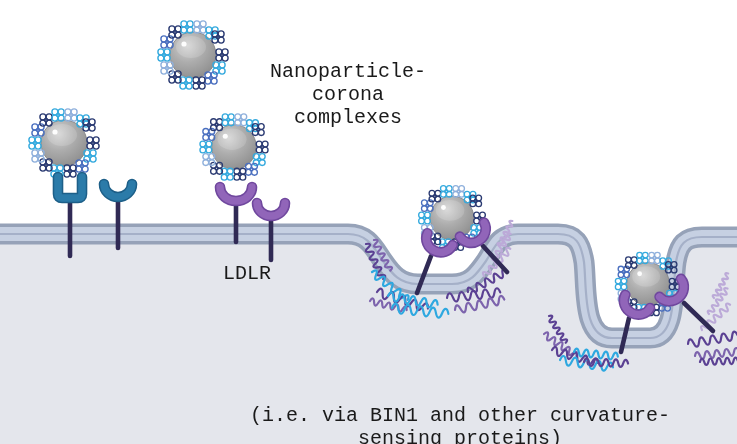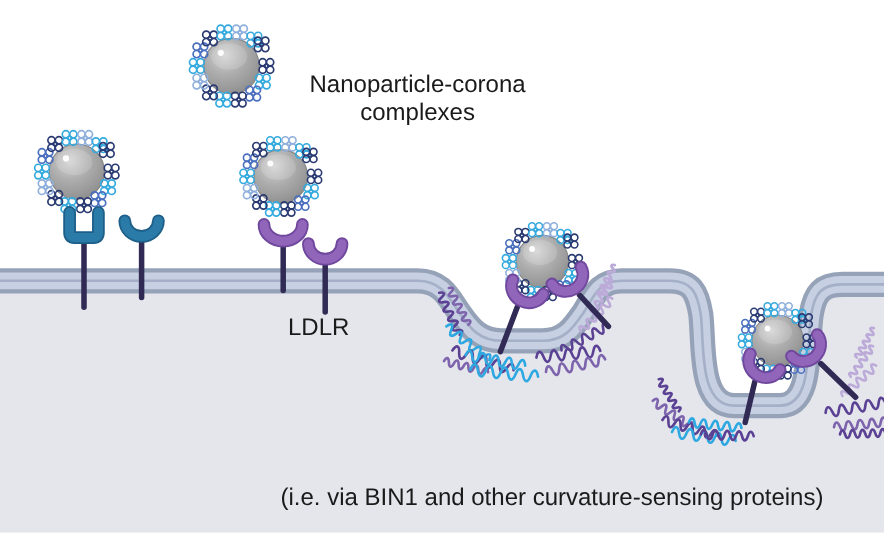--- a/index.html
+++ b/index.html
@@ -1,19 +1,19 @@
 <!DOCTYPE html>
 <html style="--background: #ffffff; --cytoplasm: #e4e6ec; --membrane-edge: #96a2b8; --membrane-fill: #c6d0e2; --membrane-midline: #a5b0c8; --nanoparticle-gray: #a8a8a8; --corona-cyan: #35aade; --corona-blue: #4a6fbf; --corona-navy: #2a3a72; --corona-pale-blue: #8fb0dc; --receptor-teal: #2b7ba9; --receptor-teal-outline: #1d5f88; --ldlr-purple: #9165b9; --ldlr-purple-outline: #70489e; --stem-indigo: #302a55; --squiggle-cyan: #2ea8e0; --squiggle-purple: #5b4193; --squiggle-violet: #7d64ad; --squiggle-lavender: #bcaad8; --text: #1a1a1a;"><head>
 <meta charset="utf-8">
 <style>
   html,body{margin:0;padding:0;background:#fff;}
   #fig{position:relative;width:737px;height:444px;overflow:hidden;background:var(--background,#fff);
        font-family:"Liberation Sans",sans-serif;color:var(--text,#1a1a1a);}
   #art{position:absolute;left:0;top:0;}
-  .lbl{position:absolute;font-size:20px;line-height:23px;color:var(--text,#1a1a1a);}
+  .lbl{position:absolute;font-size:20px;line-height:23px;color:var(--text,#1a1a1a);font-family:Liberation Mono, monospace;}
   .center{text-align:center;}
   .pre{white-space:pre-line;}
   
   .mem-outer{fill:none;stroke:var(--membrane-edge);stroke-width:21;}
   .mem-inner{fill:none;stroke:var(--membrane-fill);stroke-width:14;}
   .mem-mid{fill:none;stroke:var(--membrane-midline);stroke-width:2.2;}
   .cyto{fill:var(--cytoplasm);}
   
   .c-cyan{color:var(--corona-cyan);} .c-blue{color:var(--corona-blue);}
   .c-navy{color:var(--corona-navy);} .c-pale{color:var(--corona-pale-blue);}
@@ -184,17 +184,17 @@
     <g transform="translate(678,297) rotate(-40)">
       <use href="#recCup" class="purp-under"></use>
         <use href="#recCup" class="purp-over"></use>
     </g>
   </svg>
 
   <div class="lbl center pre" style="left:238px;top:60px;width:220px;">Nanoparticle-corona
 complexes</div>
 
 
-  <div class="lbl" style="left:240px;top:262px;">LDLR</div>
+  <div class="lbl" style="left:223px;top:262px;">LDLR</div>
 
 
   <div class="lbl center" style="left:210px;top:404px;width:500px;">(i.e. via BIN1 and other curvature-sensing proteins)</div>
 </div>
 
 </body></html>

